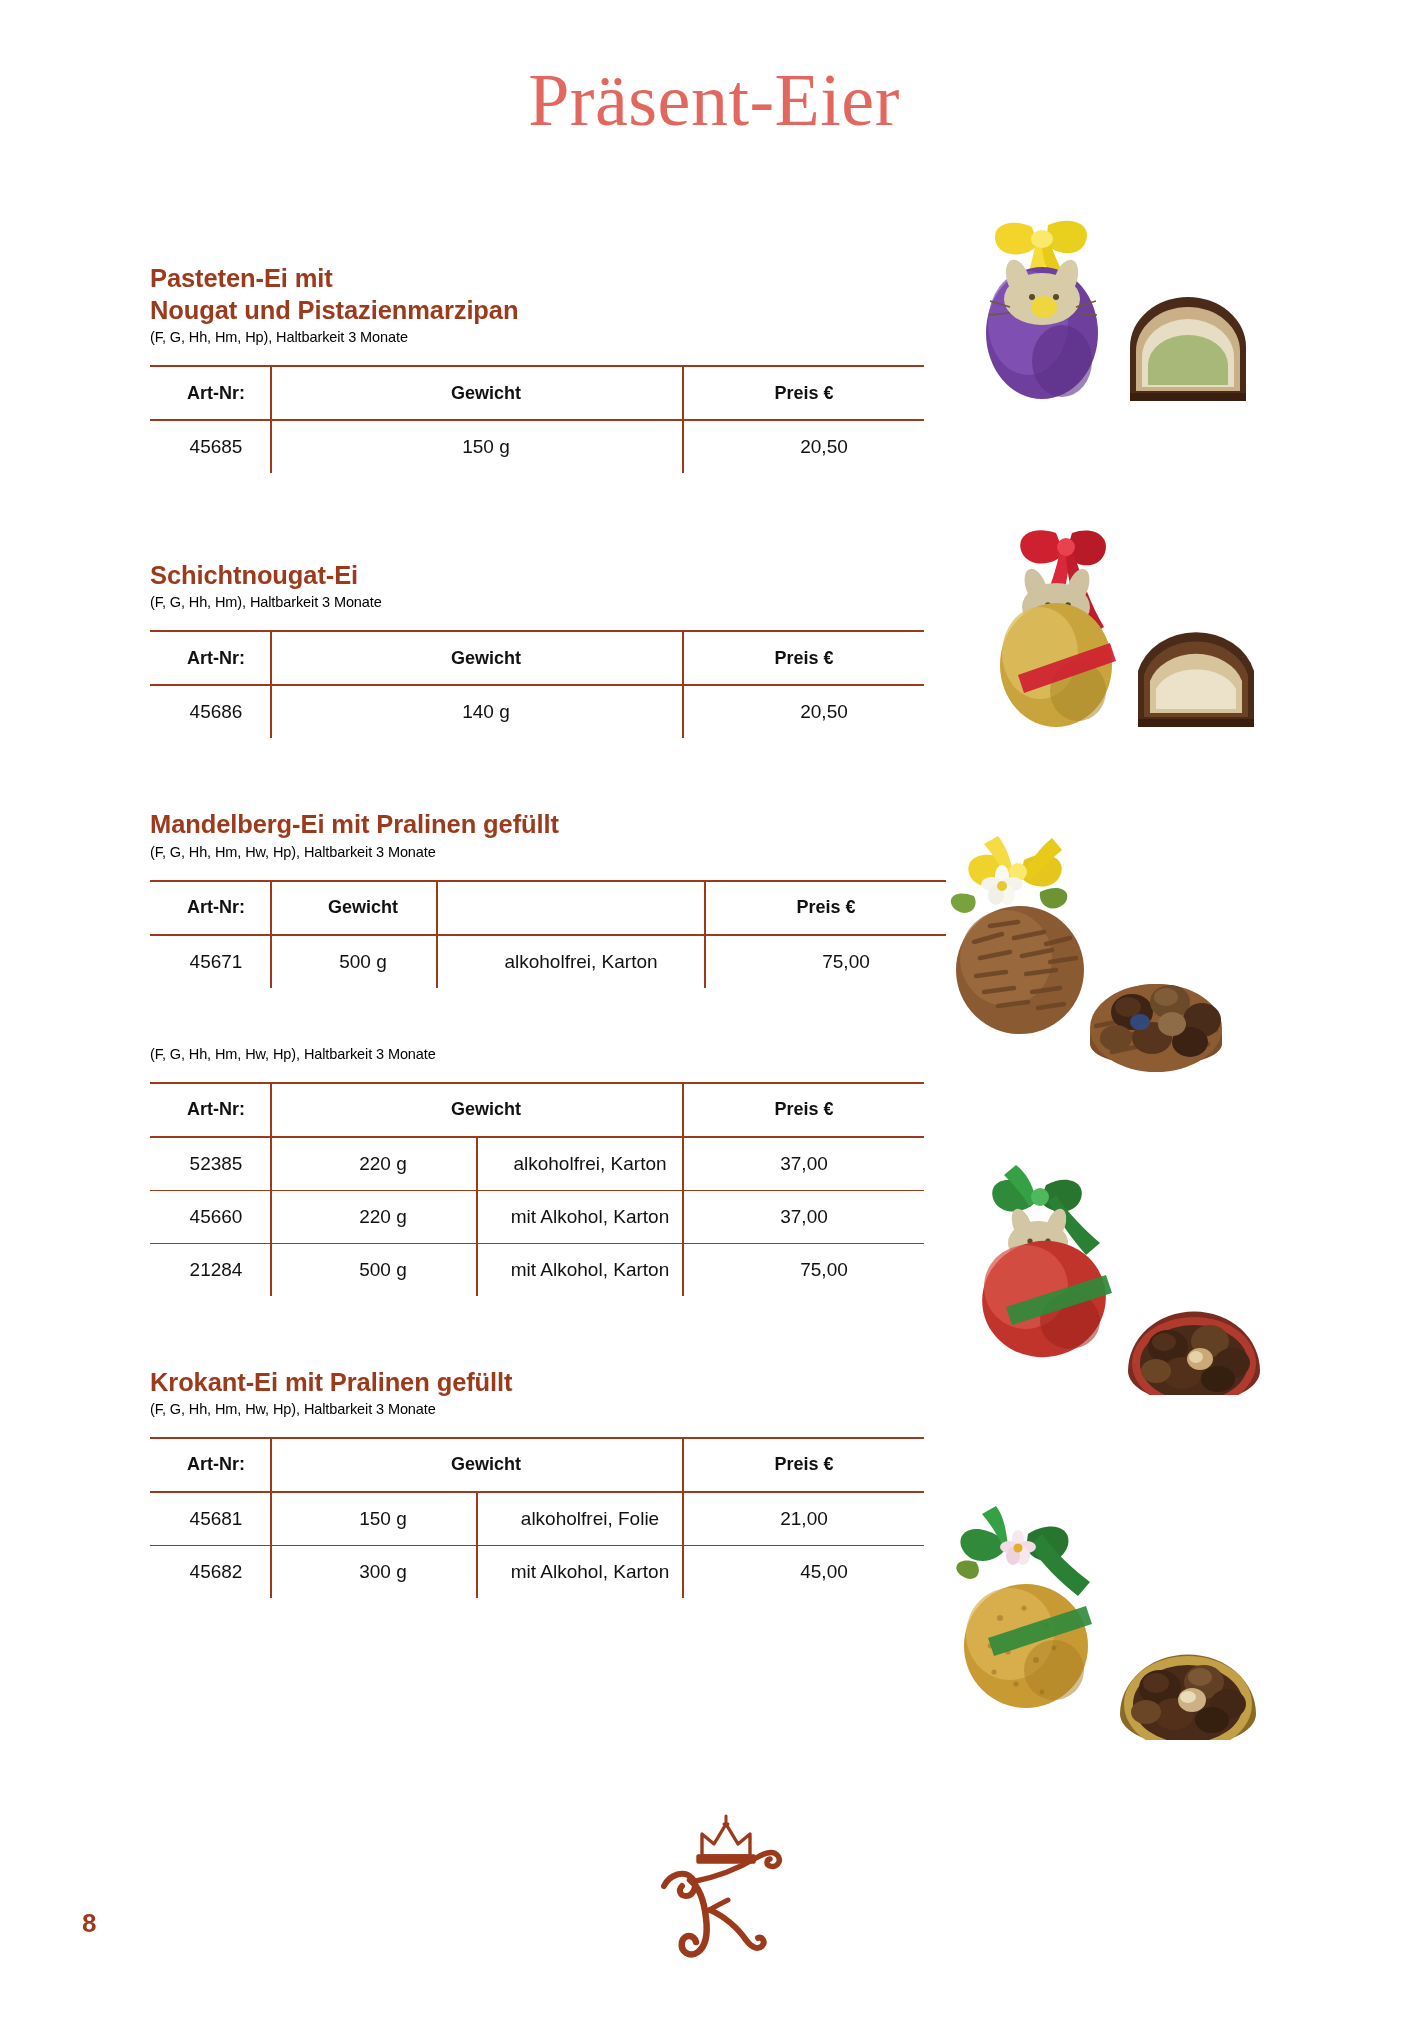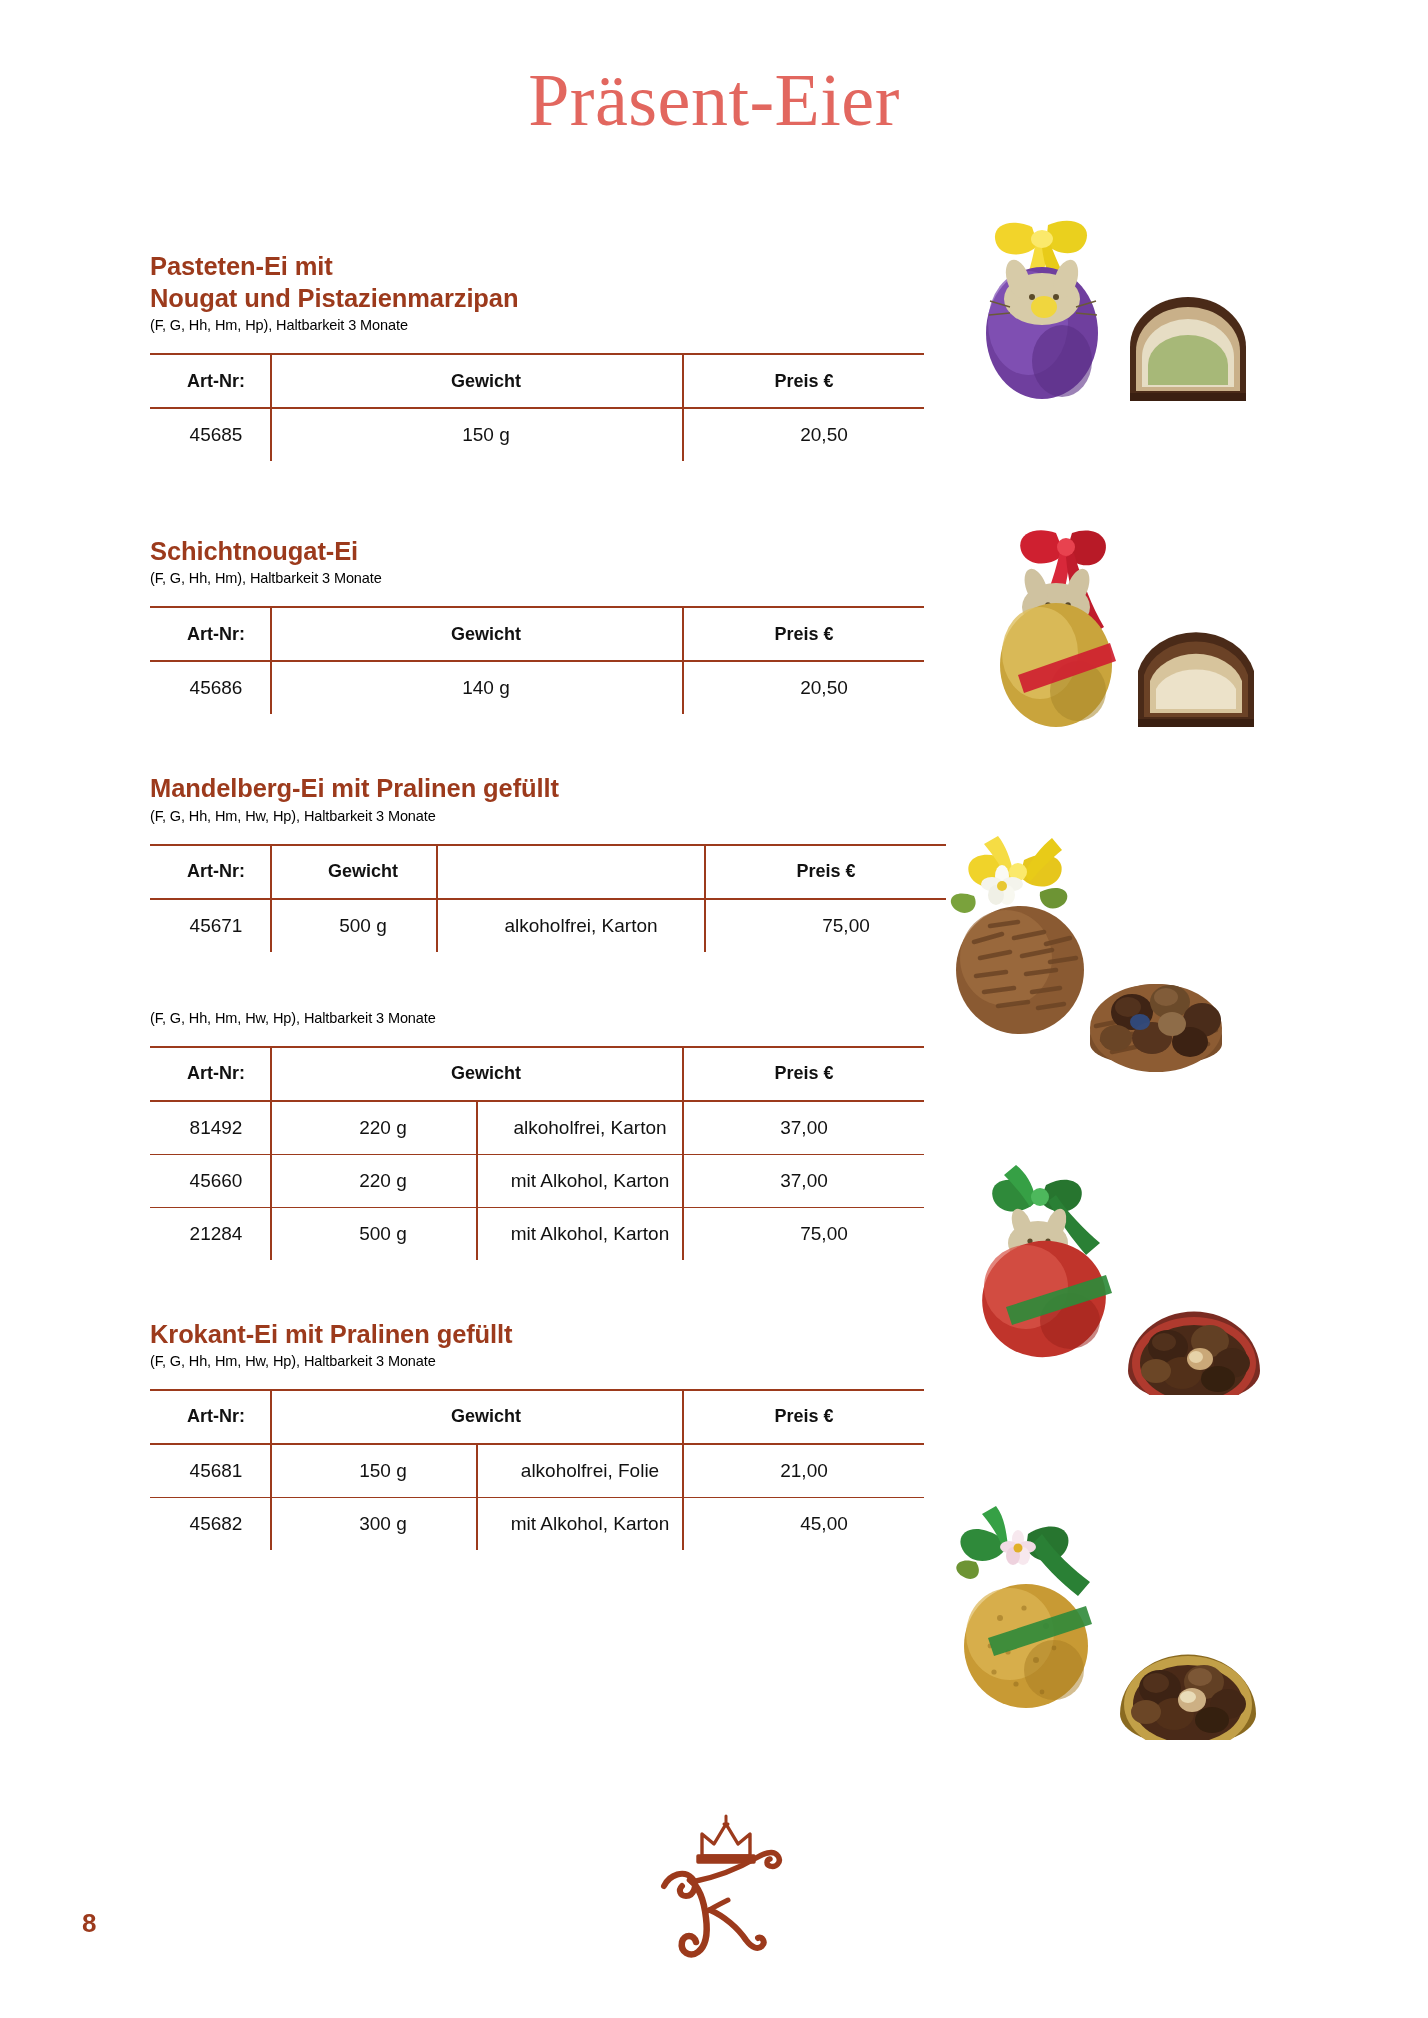--- a/index.html
+++ b/index.html
@@ -41,21 +41,21 @@
   .product {
     position: relative;
   }
 
   .prod-title {
     color: #9c3a1c;
     font-size: 25.5px;
     font-weight: 700;
     line-height: 1.26;
     letter-spacing: -0.1px;
-    margin: 0 0 3px 0;
+    margin: 12px 0 3px 0;
     white-space: pre-line;
   }
 
   .prod-sub {
     color: #000000;
     font-size: 14.5px;
     font-weight: 400;
     letter-spacing: -0.1px;
     margin: 0 0 20px 0;
   }
@@ -220,21 +220,21 @@
     <table class="price-table">
       <thead>
         <tr>
           <th class="c-art">Art-Nr:</th>
           <th class="c-gew-wide" colspan="2">Gewicht</th>
           <th class="c-price">Preis €</th>
         </tr>
       </thead>
       <tbody>
         <tr>
-          <td class="c-art">81492</td>
+          <td class="c-art">52385</td>
           <td class="c-gew">220 g</td>
           <td class="c-desc ruled">alkoholfrei, Karton</td>
           <td class="c-price">37,00</td>
         </tr>
         <tr>
           <td class="c-art">45660</td>
           <td class="c-gew">220 g</td>
           <td class="c-desc ruled">mit Alkohol, Karton</td>
           <td class="c-price">37,00</td>
         </tr>

